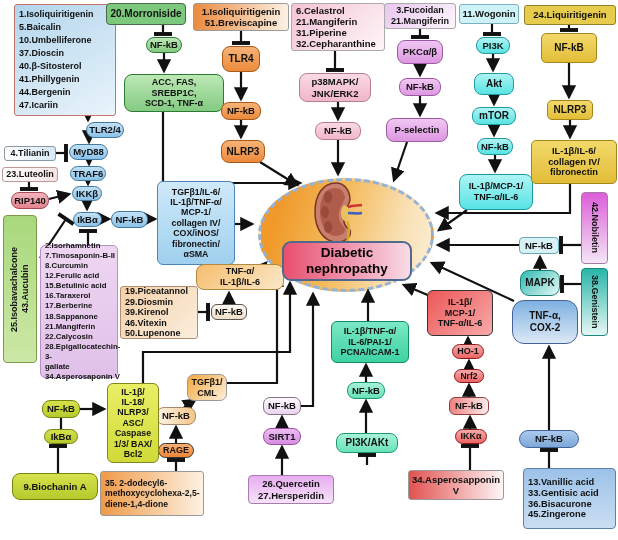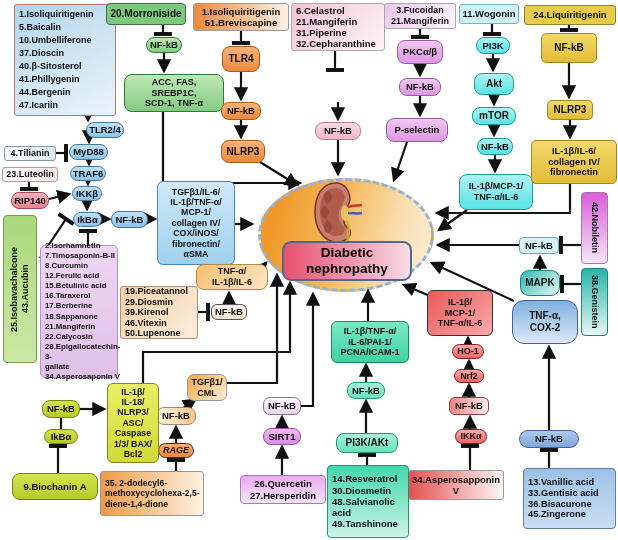--- a/index.html
+++ b/index.html
@@ -49,21 +49,21 @@
   .c-redhdr{background:linear-gradient(90deg,#e25250,#fdf6f6);border-color:#999;border-radius:3px;}
   .c-greenresult{background:linear-gradient(180deg,#7ae8c4,#3ed2a2);border-color:#128a64;border-radius:6px;}
   .c-greennf{background:linear-gradient(180deg,#a7f2da,#68e2ba);border-color:#1a9a70;border-radius:8px;}
   .c-greenhdr2{background:linear-gradient(180deg,#42d8aa,#ccf4e8);border-color:#1a9a70;border-radius:4px;}
   .c-purplenode{background:linear-gradient(180deg,#eebcf2,#d68ee0);border-color:#9c50a8;border-radius:8px;}
   .c-purplenf{background:linear-gradient(180deg,#fdf9fd,#ead4f0);border-color:#887088;border-radius:7px;}
   .c-purplehdr{background:linear-gradient(180deg,#e8acf0,#f6e3f9);border-color:#a87ab0;border-radius:4px;}
   .c-olive{background:linear-gradient(180deg,#d6e24c,#b6ca2c);border-color:#75850e;border-radius:8px;}
   .c-yellowresult{background:linear-gradient(180deg,#e9ef66,#d0da38);border-color:#83851e;border-radius:6px;}
   .c-orangenf{background:linear-gradient(90deg,#fdf6ea,#f4c686);border-color:#a88868;border-radius:8px;}
-  .c-ragepill{background:linear-gradient(180deg,#f8b070,#ee8636);border-color:#333;border-radius:8px;font-style:italic;}
+  .c-ragepill{background:linear-gradient(180deg,#f8b070,#ee8636);border-color:#333;border-radius:8px;}
   .c-tgfbcml{background:linear-gradient(135deg,#f4a73c,#fdf0dc);border-color:#999;border-radius:7px;}
   .c-orangehdr2{background:linear-gradient(90deg,#f09a48,#fdf2e2);border-color:#999;border-radius:3px;}
   #ellipse{position:absolute;left:258px;top:178px;width:176px;height:114px;border-radius:50%;
     border:3px dashed #96b2d4;z-index:0;box-sizing:border-box;
     background:linear-gradient(105deg,#f0992a 12%,#f4ba5c 45%,#f9e1b6 78%,#fbeed8);}
   #dnbox{position:absolute;left:282px;top:241px;width:126px;height:36px;z-index:3;
     border:2px solid #50688c;border-radius:9px;display:flex;align-items:center;justify-content:center;
     text-align:center;font-weight:bold;font-size:13.5px;line-height:1.15;color:#000;white-space:pre-line;
     background:linear-gradient(90deg,#e8506e,#f1a0b8 60%,#f8dce6);}
   #kidney{position:absolute;left:312px;top:181px;z-index:2;}
@@ -224,33 +224,35 @@
 12.Ferulic acid
 15.Betulinic acid
 16.Taraxerol
 17.Berberine
 18.Sappanone
 21.Mangiferin
 22.Calycosin
 28.Epigallocatechin-3-
 gallate
 34.Asperosaponin V</div>
-  <div class="node c-tnfil" style="left:196px;top:264px;width:72px;height:26px;font-size:9px;">TNF-α/
+  <div class="node c-tnfil" style="left:196px;top:264px;width:88px;height:26px;font-size:9px;">TNF-α/
 IL-1β/IL-6</div>
   <div class="node c-tan left" style="left:120px;top:286px;width:78px;height:53px;font-size:9px;">19.Piceatannol
 29.Diosmin
 39.Kirenol
 46.Vitexin
 50.Lupenone</div>
   <div class="node c-lightnf" style="left:211px;top:304px;width:36px;height:16px;">NF-kB</div>
 
   <div class="node c-orange" style="left:222px;top:46px;width:38px;height:26px;font-size:10px;">TLR4</div>
   <div class="node c-orange" style="left:221px;top:102px;width:40px;height:18px;">NF-kB</div>
   <div class="node c-orange" style="left:221px;top:140px;width:44px;height:23px;font-size:10px;">NLRP3</div>
 
+  <div class="node c-pink" style="left:299px;top:73px;width:72px;height:29px;">p38MAPK/
+JNK/ERK2</div>
   <div class="node c-pink" style="left:315px;top:122px;width:46px;height:18px;">NF-kB</div>
 
   <div class="node c-violet" style="left:397px;top:40px;width:46px;height:24px;">PKCα/β</div>
   <div class="node c-violet" style="left:399px;top:78px;width:42px;height:18px;">NF-kB</div>
   <div class="node c-violet" style="left:386px;top:118px;width:62px;height:24px;">P-selectin</div>
 
   <div class="node c-cyan" style="left:476px;top:37px;width:34px;height:17px;">PI3K</div>
   <div class="node c-cyan" style="left:474px;top:73px;width:40px;height:22px;font-size:10px;">Akt</div>
   <div class="node c-cyan" style="left:472px;top:107px;width:44px;height:18px;font-size:10px;">mTOR</div>
   <div class="node c-cyan" style="left:477px;top:138px;width:36px;height:17px;">NF-kB</div>
@@ -282,29 +284,24 @@
   <div class="node c-redpill" style="left:454px;top:369px;width:30px;height:14px;font-size:8.5px;">Nrf2</div>
   <div class="node c-rednf" style="left:449px;top:397px;width:40px;height:18px;">NF-kB</div>
   <div class="node c-redpill" style="left:455px;top:429px;width:32px;height:15px;font-size:9px;">IKKα</div>
   <div class="node c-redhdr" style="left:408px;top:470px;width:96px;height:30px;">34.Asperosapponin V</div>
 
   <div class="node c-greenresult" style="left:331px;top:321px;width:78px;height:42px;font-size:9px;">IL-1β/TNF-α/
 IL-6/PAI-1/
 PCNA/ICAM-1</div>
   <div class="node c-greennf" style="left:347px;top:382px;width:38px;height:17px;">NF-kB</div>
   <div class="node c-greennf" style="left:336px;top:433px;width:62px;height:20px;font-size:10px;">PI3K/AKt</div>
-  <div class="node c-greenhdr2 left" style="left:327px;top:465px;width:82px;height:73px;">14.Resveratrol
-30.Diosmetin
-48.Salvianolic
-acid
-49.Tanshinone</div>
 
   <div class="node c-purplenf" style="left:263px;top:397px;width:38px;height:18px;">NF-kB</div>
   <div class="node c-purplenode" style="left:263px;top:428px;width:38px;height:17px;">SIRT1</div>
-  <div class="node c-purplehdr" style="left:240px;top:475px;width:86px;height:29px;">26.Quercetin
+  <div class="node c-purplehdr" style="left:248px;top:475px;width:86px;height:29px;">26.Quercetin
 27.Hersperidin</div>
 
   <div class="node c-tgfbcml" style="left:187px;top:374px;width:40px;height:27px;font-size:9px;">TGFβ1/
 CML</div>
   <div class="node c-orangenf" style="left:156px;top:407px;width:40px;height:18px;">NF-kB</div>
   <div class="node c-ragepill" style="left:158px;top:443px;width:36px;height:15px;font-size:9px;">RAGE</div>
   <div class="node c-orangehdr2 left" style="left:100px;top:471px;width:104px;height:45px;font-size:8.6px;">35. 2-dodecyl6-
 methoxycyclohexa-2,5-
 diene-1,4-dione</div>
 

